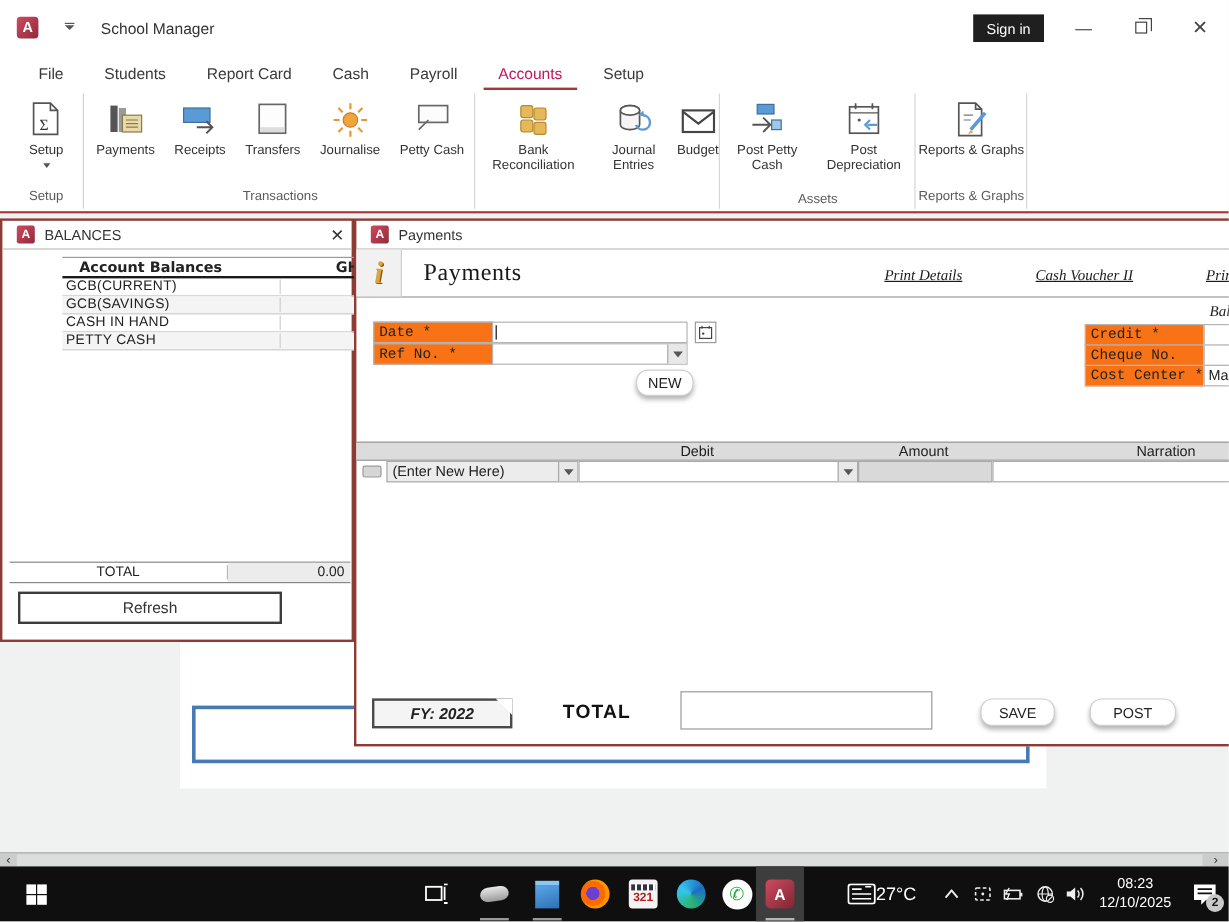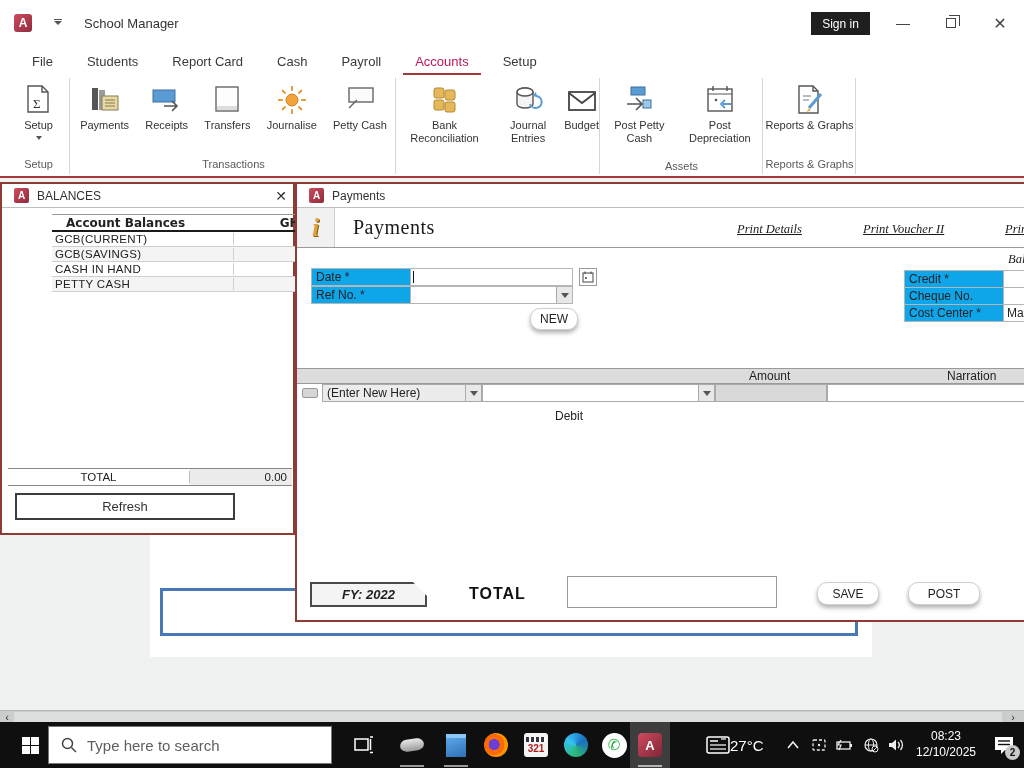--- a/index.html
+++ b/index.html
@@ -78,42 +78,42 @@
   #payments-win { left:295px; top:182px; width:745px; height:440px; position:absolute; }
   #pay-header { position:absolute; left:0; top:24px; width:100%; height:40px; border-bottom:1px solid #9a9a9a; }
   #pay-icon-cell { position:absolute; left:0; top:0; width:38px; height:39px; background:#f1f1f1; border-right:1px solid #cfcfcf; display:flex; align-items:center; justify-content:center; }
   #pay-gold-i { font-family:"Liberation Serif", serif; font-style:italic; font-weight:bold; font-size:26px; color:#D9A441; text-shadow:1px 1px 0 #8a5a00; }
   #pay-heading { position:absolute; left:56px; top:8px; font-family:"Liberation Serif", serif; font-size:20px; color:#1a1a1a; letter-spacing:.5px; }
   .pay-link { position:absolute; top:14px; font-family:"Liberation Serif", serif; font-style:italic; font-size:12.5px; color:#1a1a1a; text-decoration:underline; white-space:nowrap; }
   #link-0 { left:440px; } #link-1 { left:566px; } #link-2 { left:708px; }
   #balance-label { position:absolute; left:711px; top:68px; font-family:"Liberation Serif", serif; font-style:italic; font-size:12.5px; white-space:nowrap; }
 
   .fcell { position:absolute; height:18px; border:1px solid #b5b5b5; font-size:12px; display:flex; align-items:center; }
-  .flabel { background:#0ea5e9; padding-left:4px; color:#222; }
+  .flabel { background:#f97316; padding-left:4px; color:#222;font-family:Liberation Mono, monospace; }
   .finput { background:#fff; }
   #date-label { left:14px; top:84px; width:100px; }
   #date-input { left:113px; top:84px; width:163px; }
   #date-input .cursor { width:1px; height:12px; background:#111; margin-left:2px; }
   #date-cal-btn { left:282px; top:84px; width:18px; height:18px; border:1px solid #9a9a9a; background:#fff; display:flex; align-items:center; justify-content:center; position:absolute; }
   #ref-label { left:14px; top:102px; width:100px; }
   #ref-combo { left:113px; top:102px; width:163px; }
   .combo-arrow { position:absolute; right:0; top:0; bottom:0; width:16px; background:#e8e8e8; border-left:1px solid #aaa; display:flex; align-items:center; justify-content:center; }
   .combo-arrow .tri { width:0; height:0; border-left:4px solid transparent; border-right:4px solid transparent; border-top:5px solid #555; }
   #credit-label { left:607px; top:86px; width:100px; }
   #credit-value { left:706px; top:86px; width:60px; }
   #cheque-label { left:607px; top:103px; width:100px; }
   #cheque-value { left:706px; top:103px; width:60px; }
   #costc-label { left:607px; top:120px; width:100px; }
   #costc-value { left:706px; top:120px; width:60px; padding-left:3px; overflow:hidden; white-space:nowrap; }
 
   .pill-btn { background:#fff; border:1px solid #cfcfcf; border-radius:10px; box-shadow:0 3px 4px rgba(0,0,0,.3); font-size:12px; color:#222; display:flex; align-items:center; justify-content:center; position:absolute; }
   #new-btn { left:233px; top:124px; width:48px; height:22px; }
 
   #grid-header { position:absolute; left:0; top:184px; width:745px; height:16px; background:#dcdcdc; border-top:1px solid #9a9a9a; border-bottom:1px solid #9a9a9a; font-size:12px; color:#222; }
-  #gh-debit { position:absolute; left:258px;margin-top:40px; } #gh-amount { position:absolute; left:452px; } #gh-narration { position:absolute; left:650px; }
+  #gh-debit { position:absolute; left:270px; } #gh-amount { position:absolute; left:452px; } #gh-narration { position:absolute; left:650px; }
   #grid-row { position:absolute; left:0; top:200px; width:745px; height:18px; }
   #rec-selector { position:absolute; left:5px; top:4px; width:16px; height:10px; background:#d6d6d6; border:1px solid #999; border-radius:2px; }
   .grid-cell { position:absolute; top:0; height:18px; border:1px solid #aaa; font-size:12px; display:flex; align-items:center; }
   #enter-new-combo { left:25px; width:160px; background:#ececec; padding-left:4px; }
   #debit-combo { left:185px; width:233px; background:#fff; }
   #amount-cell { left:418px; width:112px; background:#d9d9d9; }
   #narration-cell { left:530px; width:215px; background:#fff; }
 
   #fy-btn { position:absolute; left:13px; top:398px; width:117px; height:25px; background:#f4f4f4; border:2px solid #4a4a4a;
     font-size:13px; font-weight:bold; font-style:italic; display:flex; align-items:center; justify-content:center; }
@@ -405,21 +405,21 @@
     <div class="access-app-icon">A</div>
     <span class="acc-title">Payments</span>
   </div>
 
   <div id="pay-header">
     <div id="pay-icon-cell">
       <span id="pay-gold-i">i</span>
     </div>
     <div id="pay-heading">Payments</div>
     <a id="link-0" class="pay-link">Print Details</a>
-    <a id="link-1" class="pay-link">Print Voucher II</a>
+    <a id="link-1" class="pay-link">Cash Voucher II</a>
     <a id="link-2" class="pay-link">Print Voucher</a>
   </div>
   <div id="balance-label">Balance</div>
 
   <div id="date-label" class="fcell flabel">Date *</div>
   <div id="date-input" class="fcell finput">
       <span class="cursor"></span>
     </div>
   <div id="date-cal-btn">
     <svg width="12" height="12" viewBox="0 0 12 12">
@@ -485,27 +485,20 @@
 
 <div id="taskbar" class="abs">
   <div id="start-btn">
     <div class="winlogo">
         <div></div>
         <div></div>
         <div></div>
         <div></div>
       </div>
   </div>
-  <div id="tb-search">
-    <svg width="16" height="16" viewBox="0 0 16 16">
-        <circle cx="6.5" cy="6.5" r="5" fill="none" stroke="#444" stroke-width="1.5"></circle>
-        <line x1="10.5" y1="10.5" x2="15" y2="15" stroke="#444" stroke-width="1.5"></line>
-      </svg>
-    <input type="text" placeholder="Type here to search" style="">
-  </div>
   <div id="slot-taskview" class="tb-slot">
     <svg width="20" height="18" viewBox="0 0 20 18">
         <rect x="1" y="3" width="13" height="11" fill="none" stroke="#fff" stroke-width="1.5"></rect>
         <line x1="16.5" y1="3" x2="16.5" y2="14" stroke="#fff" stroke-width="1.5"></line>
         <line x1="16" y1="1" x2="19" y2="1" stroke="#fff" stroke-width="1.5"></line>
         <line x1="16" y1="16.5" x2="19" y2="16.5" stroke="#fff" stroke-width="1.5"></line>
       </svg>
   </div>
   <div id="slot-disk" class="tb-slot running">
       <div class="disk-tile"></div>

